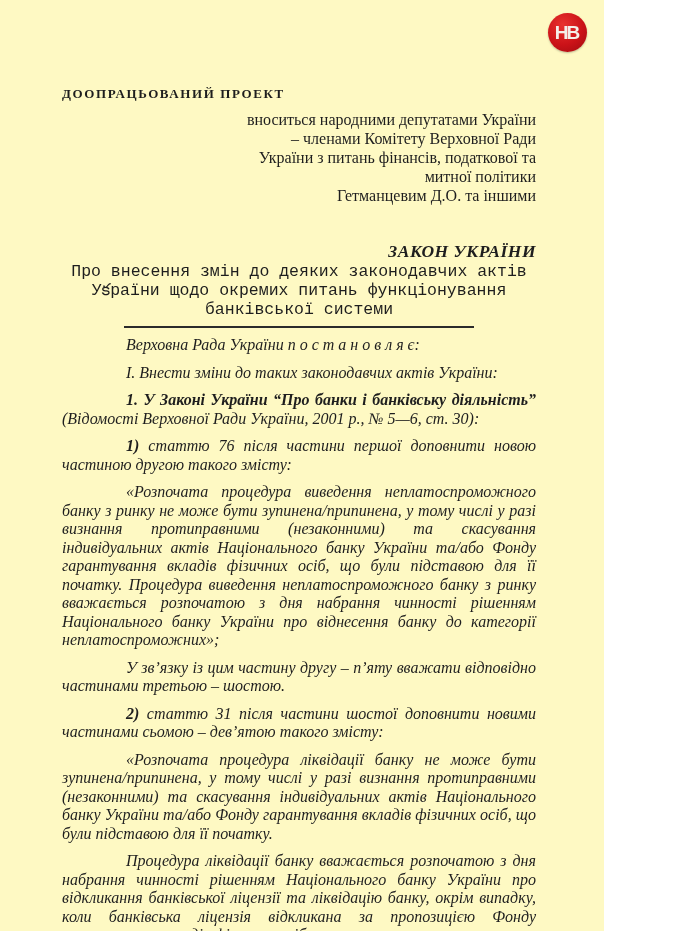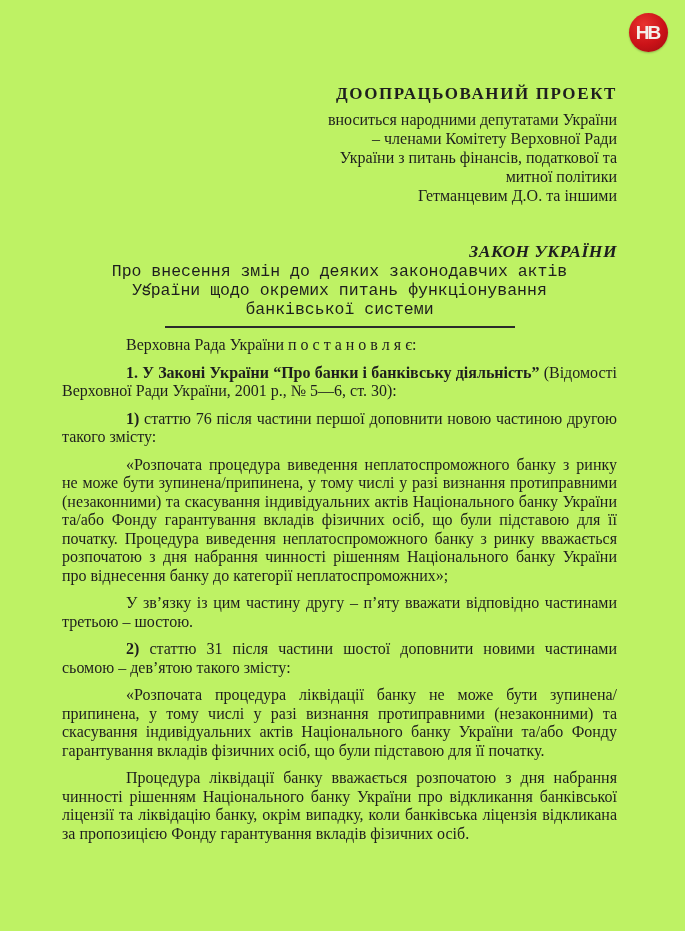--- a/index.html
+++ b/index.html
@@ -10,24 +10,24 @@
   body {
     width: 685px;
     height: 931px;
     font-family: "Liberation Serif", "DejaVu Serif", serif;
     color: #1e1e1e;
     overflow: hidden;
   }
   .page {
     position: relative;
     box-sizing: border-box;
-    width: 685px;
+    width: 604px;
     height: 931px;
     padding: 12px 68px 0 62px;
-    background: #bef264;
+    background: #fef9c3;
   }
   
   .logo {
     position: absolute;
     top: 13px;
     right: 17px;
     width: 39px;
     height: 39px;
     border-radius: 50%;
     background: radial-gradient(circle at 38% 30%, #e8332e 0%, #cb1218 55%, #9f0b10 100%);
@@ -41,23 +41,23 @@
     font-family: "Liberation Sans", "DejaVu Sans", sans-serif;
     font-weight: bold;
     font-size: 19px;
     letter-spacing: -2px;
     line-height: 1;
     padding-right: 2px;
   }
   
   .doc-label {
     margin-top: 71px;
-    text-align: right;
+    text-align: left;
     font-weight: bold;
-    font-size: 17px;
+    font-size: 13px;
     letter-spacing: 1.6px;
     line-height: 21px;
     white-space: nowrap;
   }
   .submitter {
     margin-top: 6px;
     text-align: right;
     font-size: 16px;
     line-height: 19px;
     white-space: pre-line;
@@ -85,20 +85,21 @@
     border: 0;
     border-top: 2px solid #2b2b2b;
   }
   
   .para {
     margin: 0 0 9px 0;
     text-align: justify;
     text-indent: 36px;
     font-size: 16px;
     line-height: 18.5px;
+    font-style: italic;
   }
   .para b { font-weight: bold; margin-left: 28px; }
 </style>
 </head>
 <body>
 
 <div class="page">
 
   <div class="logo">
     <span class="logo-text">НВ</span>
@@ -115,20 +116,21 @@
   <div class="law-title">ЗАКОН УКРАЇНИ</div>
 
   <div class="law-subtitle">Про внесення змін до деяких законодавчих актів
 Уకраїни щодо окремих питань функціонування
 банківської системи</div>
 
   <hr class="rule">
 
   <p class="para"><b></b><span>Верховна Рада України п о с т а н о в л я є:</span></p>
 
+  <p class="para"><b></b><span>І. Внести зміни до таких законодавчих актів України:</span></p>
 
   <p class="para"><b>1. У Законі України “Про банки і банківську діяльність”</b><span> (Відомості Верховної Ради України, 2001 р., № 5—6, ст. 30):</span></p>
 
   <p class="para"><b>1)</b><span> статтю 76 після частини першої доповнити новою частиною другою такого змісту:</span></p>
 
   <p class="para"><b></b><span>«Розпочата процедура виведення неплатоспроможного банку з ринку не може бути зупинена/припинена, у тому числі у разі визнання протиправними (незаконними) та скасування індивідуальних актів Національного банку України та/або Фонду гарантування вкладів фізичних осіб, що були підставою для її початку. Процедура виведення неплатоспроможного банку з ринку вважається розпочатою з дня набрання чинності рішенням Національного банку України про віднесення банку до категорії неплатоспроможних»;</span></p>
 
   <p class="para"><b></b><span>У зв’язку із цим частину другу – п’яту вважати відповідно частинами третьою – шостою.</span></p>
 
   <p class="para"><b>2)</b><span> статтю 31 після частини шостої доповнити новими частинами сьомою – дев’ятою такого змісту:</span></p>

